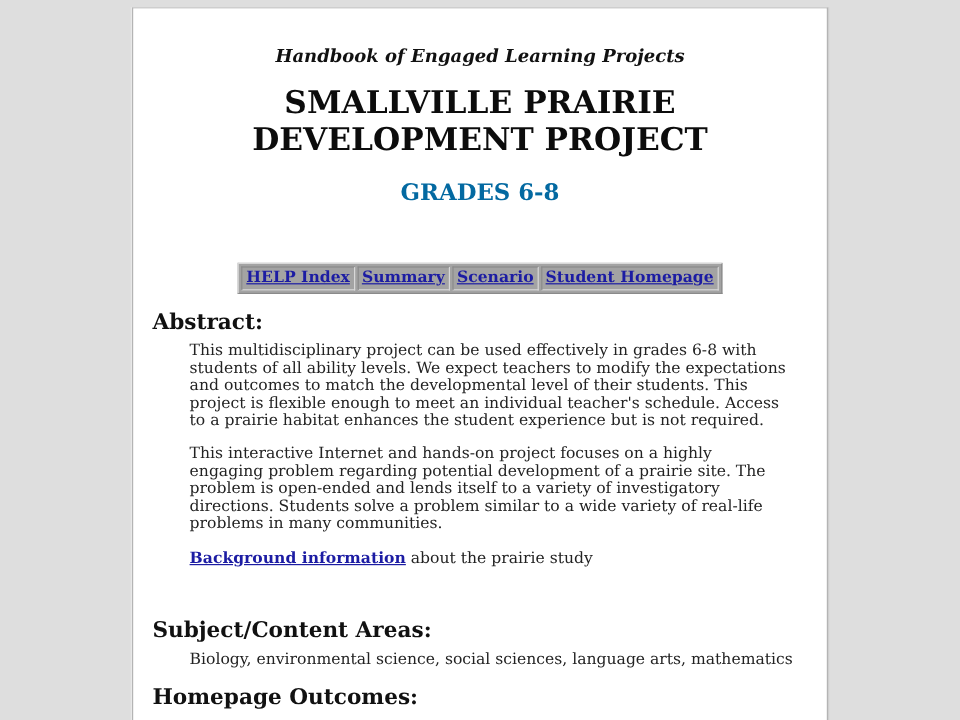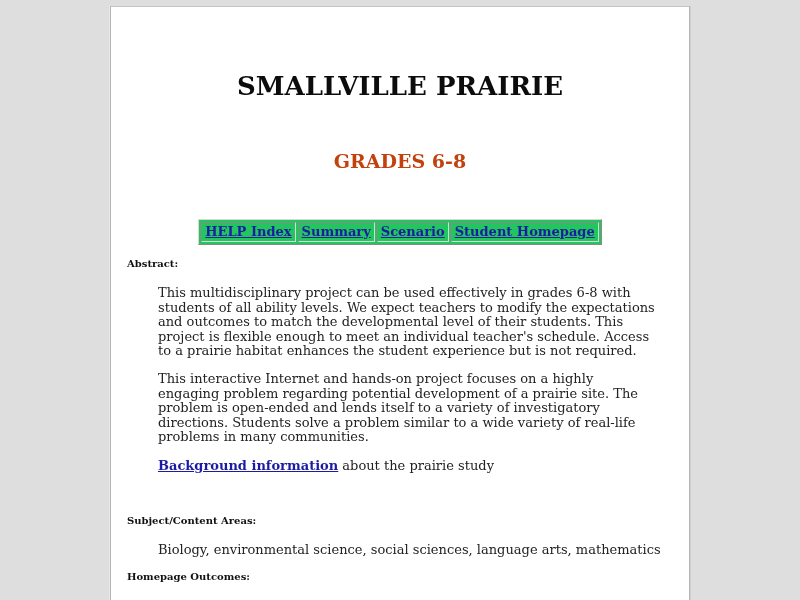--- a/index.html
+++ b/index.html
@@ -48,21 +48,21 @@
       margin: 0;
     }
     .grades {
       position: absolute;
       top: 143px;
       left: 0;
       width: 100%;
       text-align: center;
       font-weight: bold;
       font-size: 19px;
-      color: #c2410c;
+      color: #0369a1;
       margin: 0;
     }
     .summary-heading {
       position: absolute;
       top: 182px;
       left: 0;
       width: 100%;
       text-align: center;
       font-weight: bold;
       font-size: 15px;
@@ -75,60 +75,62 @@
       left: 0;
       width: 100%;
       text-align: center;
     }
     table.nav {
       display: inline-table;
       border-collapse: separate;
       border-spacing: 2px;
       border: 1px solid;
       border-color: #d8d8d8 #8a8a8a #8a8a8a #d8d8d8;
-      background: #22c55e;
+      background: #a3a3a3;
     }
     table.nav td {
       border: 1px solid;
       border-color: #8a8a8a #d8d8d8 #d8d8d8 #8a8a8a;
       padding: 1px 3px 2px 3px;
       font-size: 13px;
       font-weight: bold;
     }
     a.link {
       color: #1c1ca3;
       text-decoration: underline;
       font-weight: bold;
       cursor: pointer;
     }
     .section-label {
       position: absolute;
       left: 16px;
       font-weight: bold;
-      font-size: 10px;
+      font-size: 18px;
       color: #111;
     }
     .para {
       position: absolute;
       left: 47px;
       width: 500px;
       font-size: 13px;
       line-height: 14.6px;
       color: #222;
       margin: 0;
     }
   </style>
 </head>
 <body>
 
 <div class="page">
 
+  <div class="subtitle">Handbook of Engaged Learning Projects</div>
 
   <h1 class="title">
     <span>SMALLVILLE PRAIRIE</span><br>
+    <span>DEVELOPMENT PROJECT</span>
   </h1>
 
   <h2 class="grades">GRADES 6-8</h2>
 
 
   <div class="nav-wrap">
     <table class="nav">
       <tbody>
           <tr>
         <td><a class="link">HELP Index</a></td>

